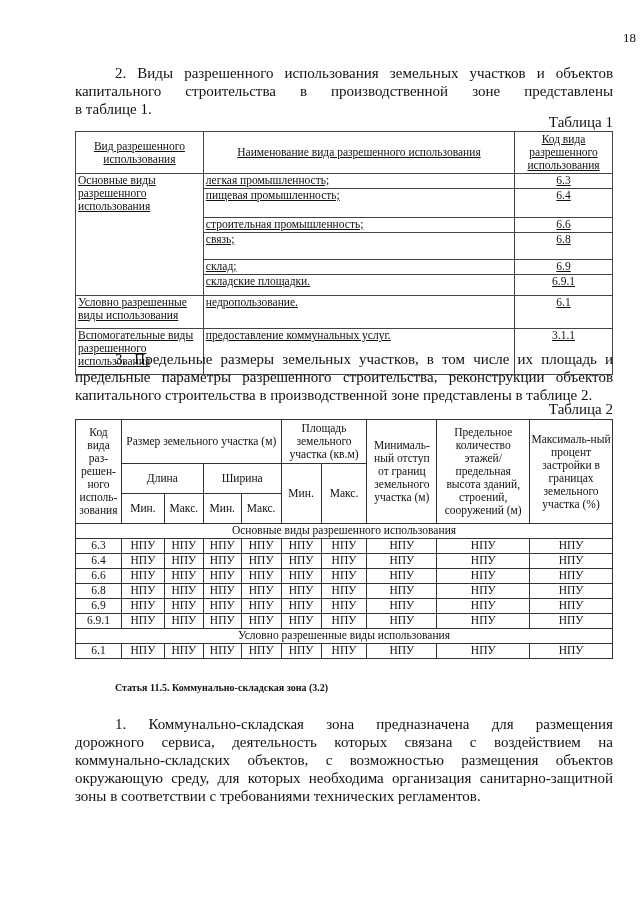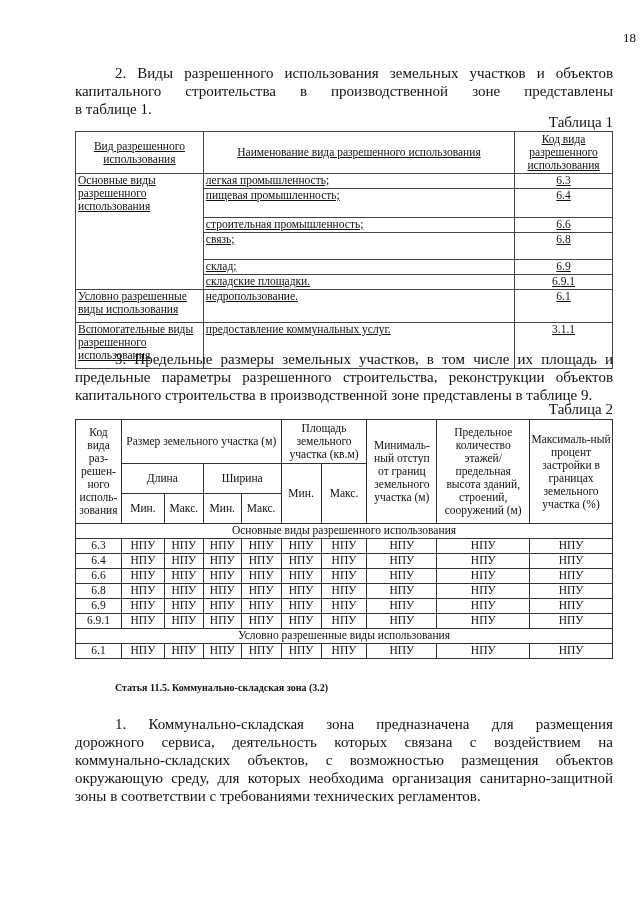--- a/index.html
+++ b/index.html
@@ -61,41 +61,41 @@
     <td class="c">6.6</td>
   </tr>
   <tr style="height:27px;">
     <td>связь;</td>
     <td class="c">6.8</td>
   </tr>
   <tr style="height:15px;">
     <td>склад;</td>
     <td class="c">6.9</td>
   </tr>
-  <tr style="height:15px;">
+  <tr style="height:21px;">
     <td>складские площадки.</td>
     <td class="c">6.9.1</td>
   </tr>
   <tr style="height:33px;">
     <td>Условно разрешенные виды использования</td>
     <td>недропользование.</td>
     <td class="c">6.1</td>
   </tr>
   <tr style="height:46px;">
     <td>Вспомогательные виды разрешенного использования</td>
     <td>предоставление коммунальных услуг.</td>
     <td class="c">3.1.1</td>
   </tr>
 </tbody>
   </table>
 
 <div class="abs para" style="top:350px;">
   <span class="line indent">3. Предельные размеры земельных участков, в том числе их площадь и</span>
   <span class="line">предельные параметры разрешенного строительства, реконструкции объектов</span>
-  <span class="line last">капитального строительства в производственной зоне представлены в таблице 9.</span>
+  <span class="line last">капитального строительства в производственной зоне представлены в таблице 2.</span>
 </div>
 
 <div class="abs caption" style="top:401px;">Таблица 2</div>
 
 <table class="t2" style="left:75px; top:419px; width:538px;">
   <colgroup>
     <col style="width:46px">
       <col style="width:43px">
       <col style="width:39px">
       <col style="width:38px">

